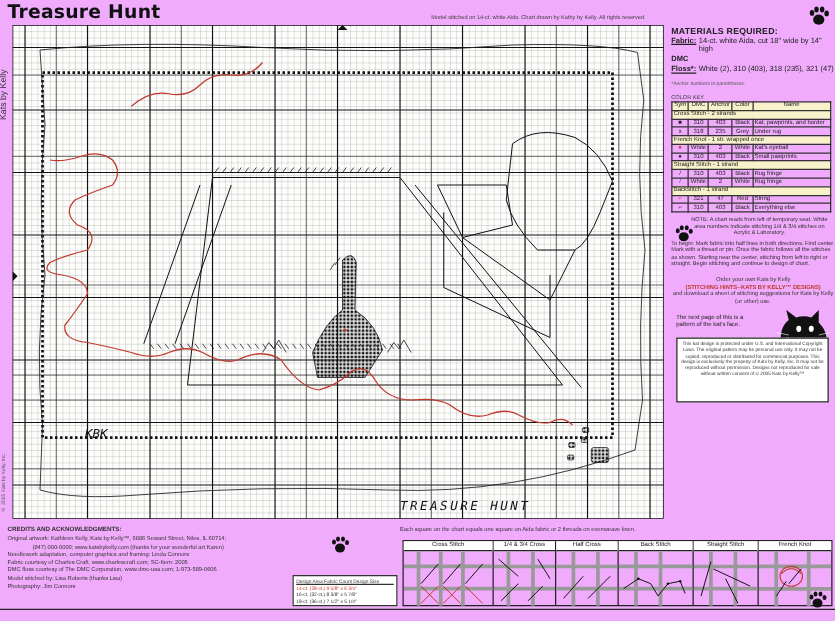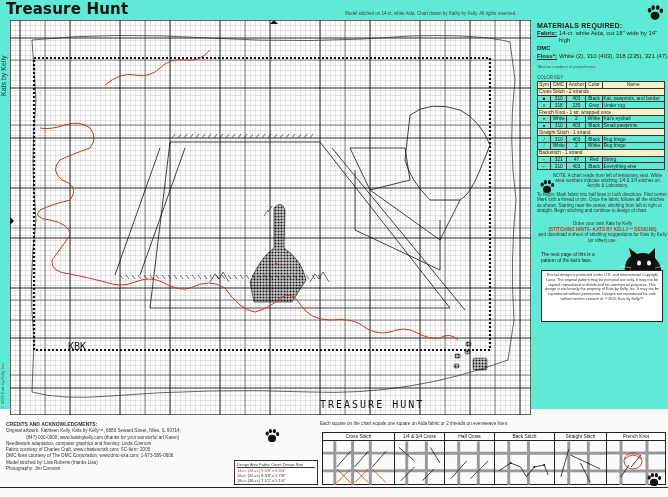--- a/index.html
+++ b/index.html
@@ -1,22 +1,22 @@
 <!DOCTYPE html>
 <html><head>
 <meta charset="utf-8">
 <style>
   * { box-sizing: border-box; margin: 0; padding: 0; }
   html, body { width: 668px; height: 497px; background: #fbfbfa; overflow: hidden; font-family: "Liberation Sans", sans-serif; color: #111; }
-  .page { position: relative; width: 668px; height: 409px; background: #5eead4; }
+  .page { position: relative; width: 668px; height: 497px; background: #f0abfc; }
   .title { position: absolute; left: 6px; top: 0px; font-family: "DejaVu Sans", sans-serif; font-weight: bold; font-size: 15px; letter-spacing: 0.2px; color: #111; }
   .subtitle-note { position: absolute; left: 345px; top: 11px; font-size: 4.5px; color: #444; white-space: nowrap; }
   .vert-left { position: absolute; left: 0px; top: 26px; width: 10px; height: 70px; writing-mode: vertical-rl; transform: rotate(180deg); font-size: 7px; color: #333; }
   .vert-left2 { position: absolute; left: 0px; top: 340px; width: 10px; height: 70px; writing-mode: vertical-rl; transform: rotate(180deg); font-size: 4px; color: #555; }
-  .chart-area { position: absolute; left: 10px; top: 20px; width: 521px; height: 395px; }
+  .chart-area { position: absolute; left: 10px; top: 20px; width: 521px; height: 395px; font-style: italic; }
   .chart-area svg { width: 100%; height: 100%; display: block; }
   .right-panel { position: absolute; left: 537px; top: 22px; width: 131px; height: 395px; font-size: 6px; color: #222; }
   .mat-head { font-weight: bold; font-size: 7px; letter-spacing: 0.2px; }
   .mat-row { display: flex; margin-top: 1px; line-height: 7px; }
   .mat-label { font-weight: bold; text-decoration: underline; width: 22px; flex: 0 0 22px; }
   .mat-val { flex: 1; }
   .footnote { font-size: 4px; margin-top: 4px; color: #555; }
   .key-title { font-size: 4.5px; margin-top: 6px; color: #444; }
   table.key { width: 128px; border-collapse: collapse; font-size: 4.8px; margin-top: 1px; }
   table.key th, table.key td { border: 0.6px solid #333; padding: 0.4px 1px; text-align: center; }

